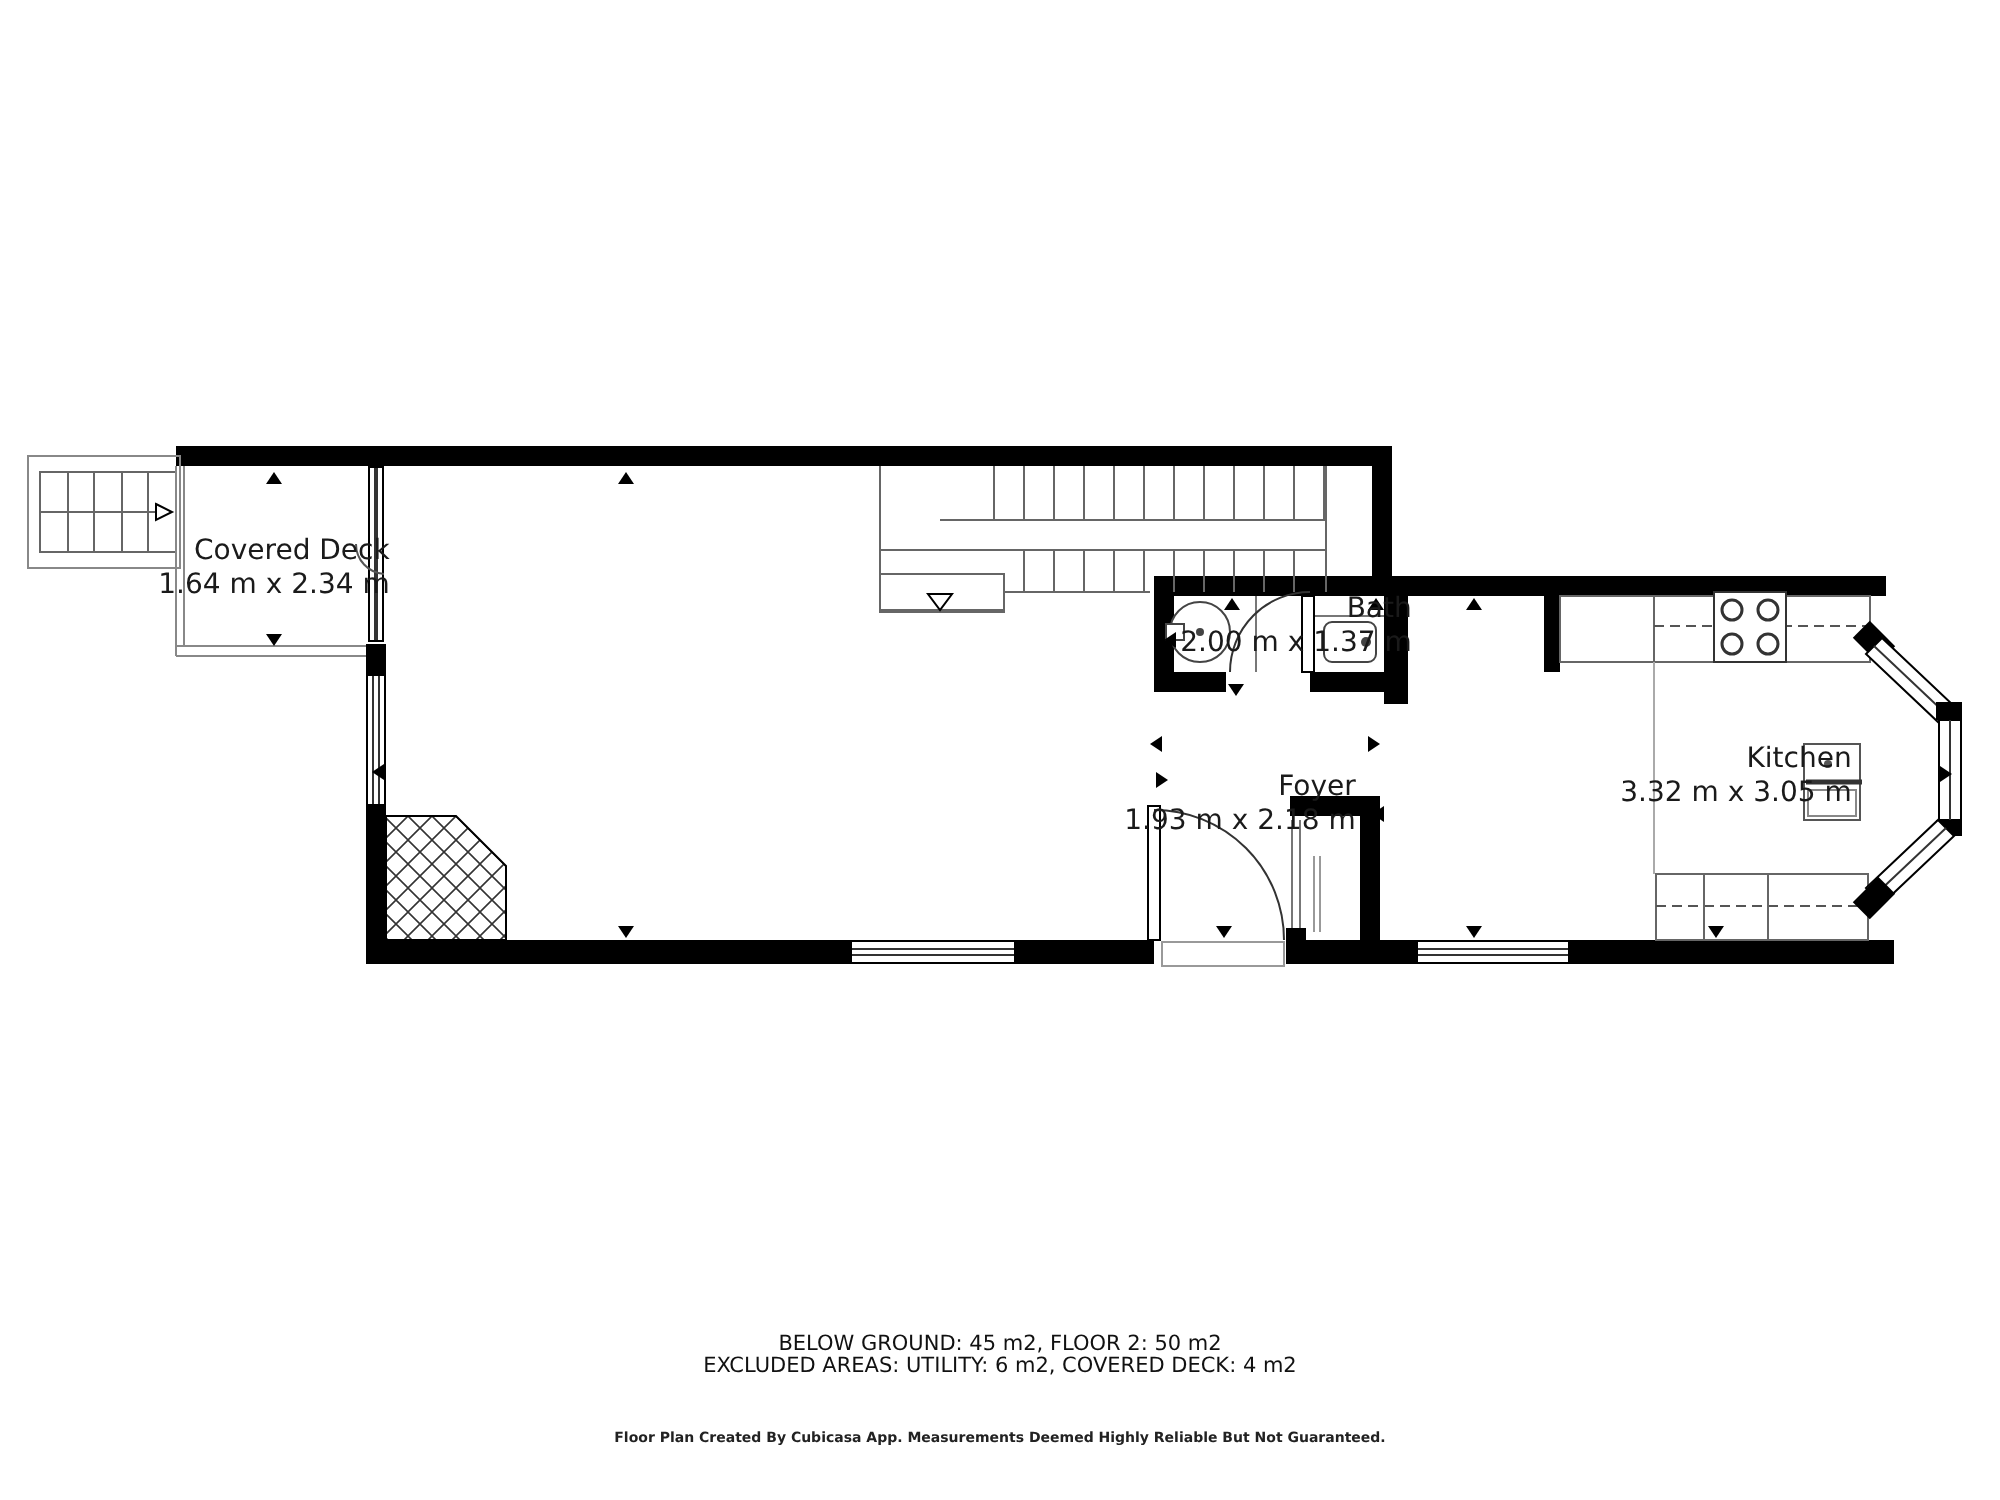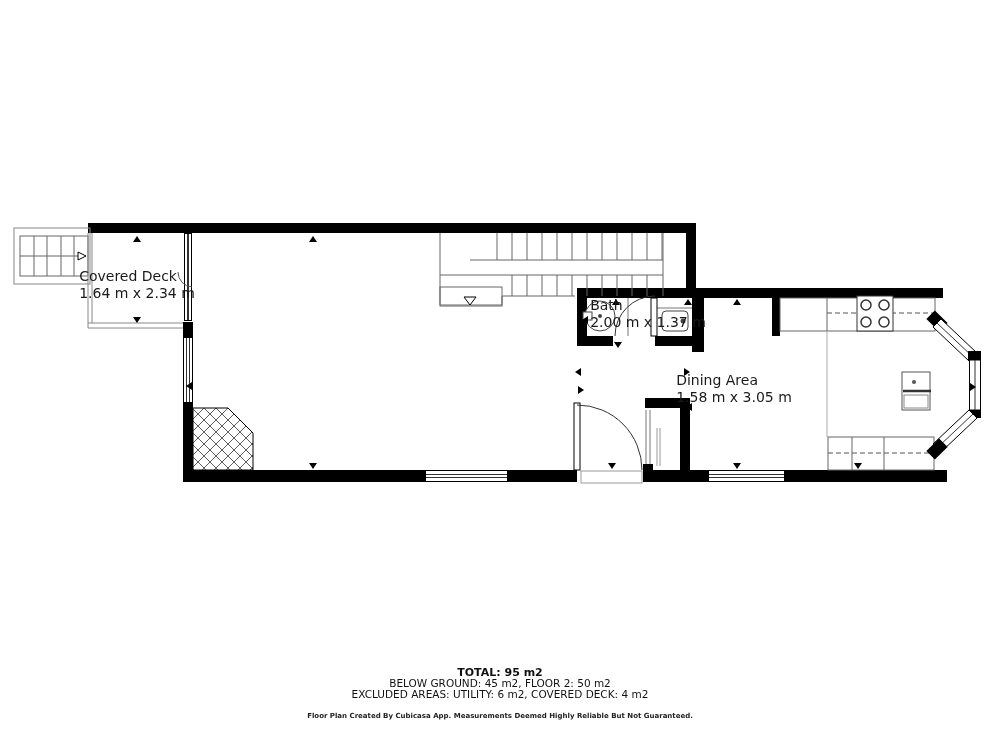--- a/index.html
+++ b/index.html
@@ -5,26 +5,26 @@
   html,body{margin:0;padding:0;background:#fff;}
   .plan{position:relative;width:1000px;height:750px;background:#fff;overflow:hidden;
         font-family:"DejaVu Sans", sans-serif;color:#111;}
   .wall{position:absolute;background:#000;}
   .window{position:absolute;background:#fff;border:1px solid #000;box-sizing:border-box;}
   .window.h::before,.window.h::after{content:"";position:absolute;left:0;right:0;height:1px;background:#333;}
   .window.h::before{top:31%;} .window.h::after{bottom:31%;}
   .window.v::before,.window.v::after{content:"";position:absolute;top:0;bottom:0;width:1px;background:#333;}
   .window.v::before{left:31%;} .window.v::after{right:31%;}
   svg{position:absolute;left:0;top:0;}
-  .room-label{position:absolute;transform:translate(-50%,-50%);text-align:left;
+  .room-label{position:absolute;transform:translate(-50%,-50%);text-align:right;
               font-size:14px;line-height:16.5px;white-space:nowrap;color:#1a1a1a;}
   .footer{position:absolute;left:0;right:0;top:667px;text-align:center;color:#111;}
   .footer .total{font-weight:bold;font-size:11px;line-height:11px;}
   .footer .sline{font-size:10.5px;line-height:10.6px;}
-  .footer .disclaimer{margin-top:13px;font-size:7px;font-weight:600;color:#222;}
+  .footer .disclaimer{margin-top:27px;font-size:7px;font-weight:600;color:#222;}
 </style>
 </head>
 <body>
 
 <div class="plan">
 
   <div class="wall" style="left:88px;top:223px;width:608px;height:10px"></div>
   <div class="wall" style="left:686px;top:233px;width:10px;height:65px"></div>
   <div class="wall" style="left:577px;top:288px;width:366px;height:10px"></div>
   <div class="wall" style="left:577px;top:298px;width:10px;height:48px"></div>
@@ -159,25 +159,28 @@
   </svg>
 
   <div class="room-label" style="left:137px;top:284px">
     <div>Covered Deck</div>
     <div>1.64 m x 2.34 m</div>
   </div>
   <div class="room-label" style="left:648px;top:313px">
     <div>Bath</div>
     <div>2.00 m x 1.37 m</div>
   </div>
-  <div class="room-label" style="left:734px;top:388px">
-    <div>Dining Area</div>
-    <div>1.58 m x 3.05 m</div>
+  <div class="room-label" style="left:620px;top:402px">
+    <div>Foyer</div>
+    <div>1.93 m x 2.18 m</div>
+  </div>
+  <div class="room-label" style="left:868px;top:388px">
+    <div>Kitchen</div>
+    <div>3.32 m x 3.05 m</div>
   </div>
 
   <div class="footer">
-    <div class="total">TOTAL: 95 m2</div>
     <div class="sline">BELOW GROUND: 45 m2, FLOOR 2: 50 m2</div>
     <div class="sline">EXCLUDED AREAS: UTILITY: 6 m2, COVERED DECK: 4 m2</div>
     <div class="disclaimer">Floor Plan Created By Cubicasa App. Measurements Deemed Highly Reliable But Not Guaranteed.</div>
   </div>
 
 </div>
 
 </body></html>

